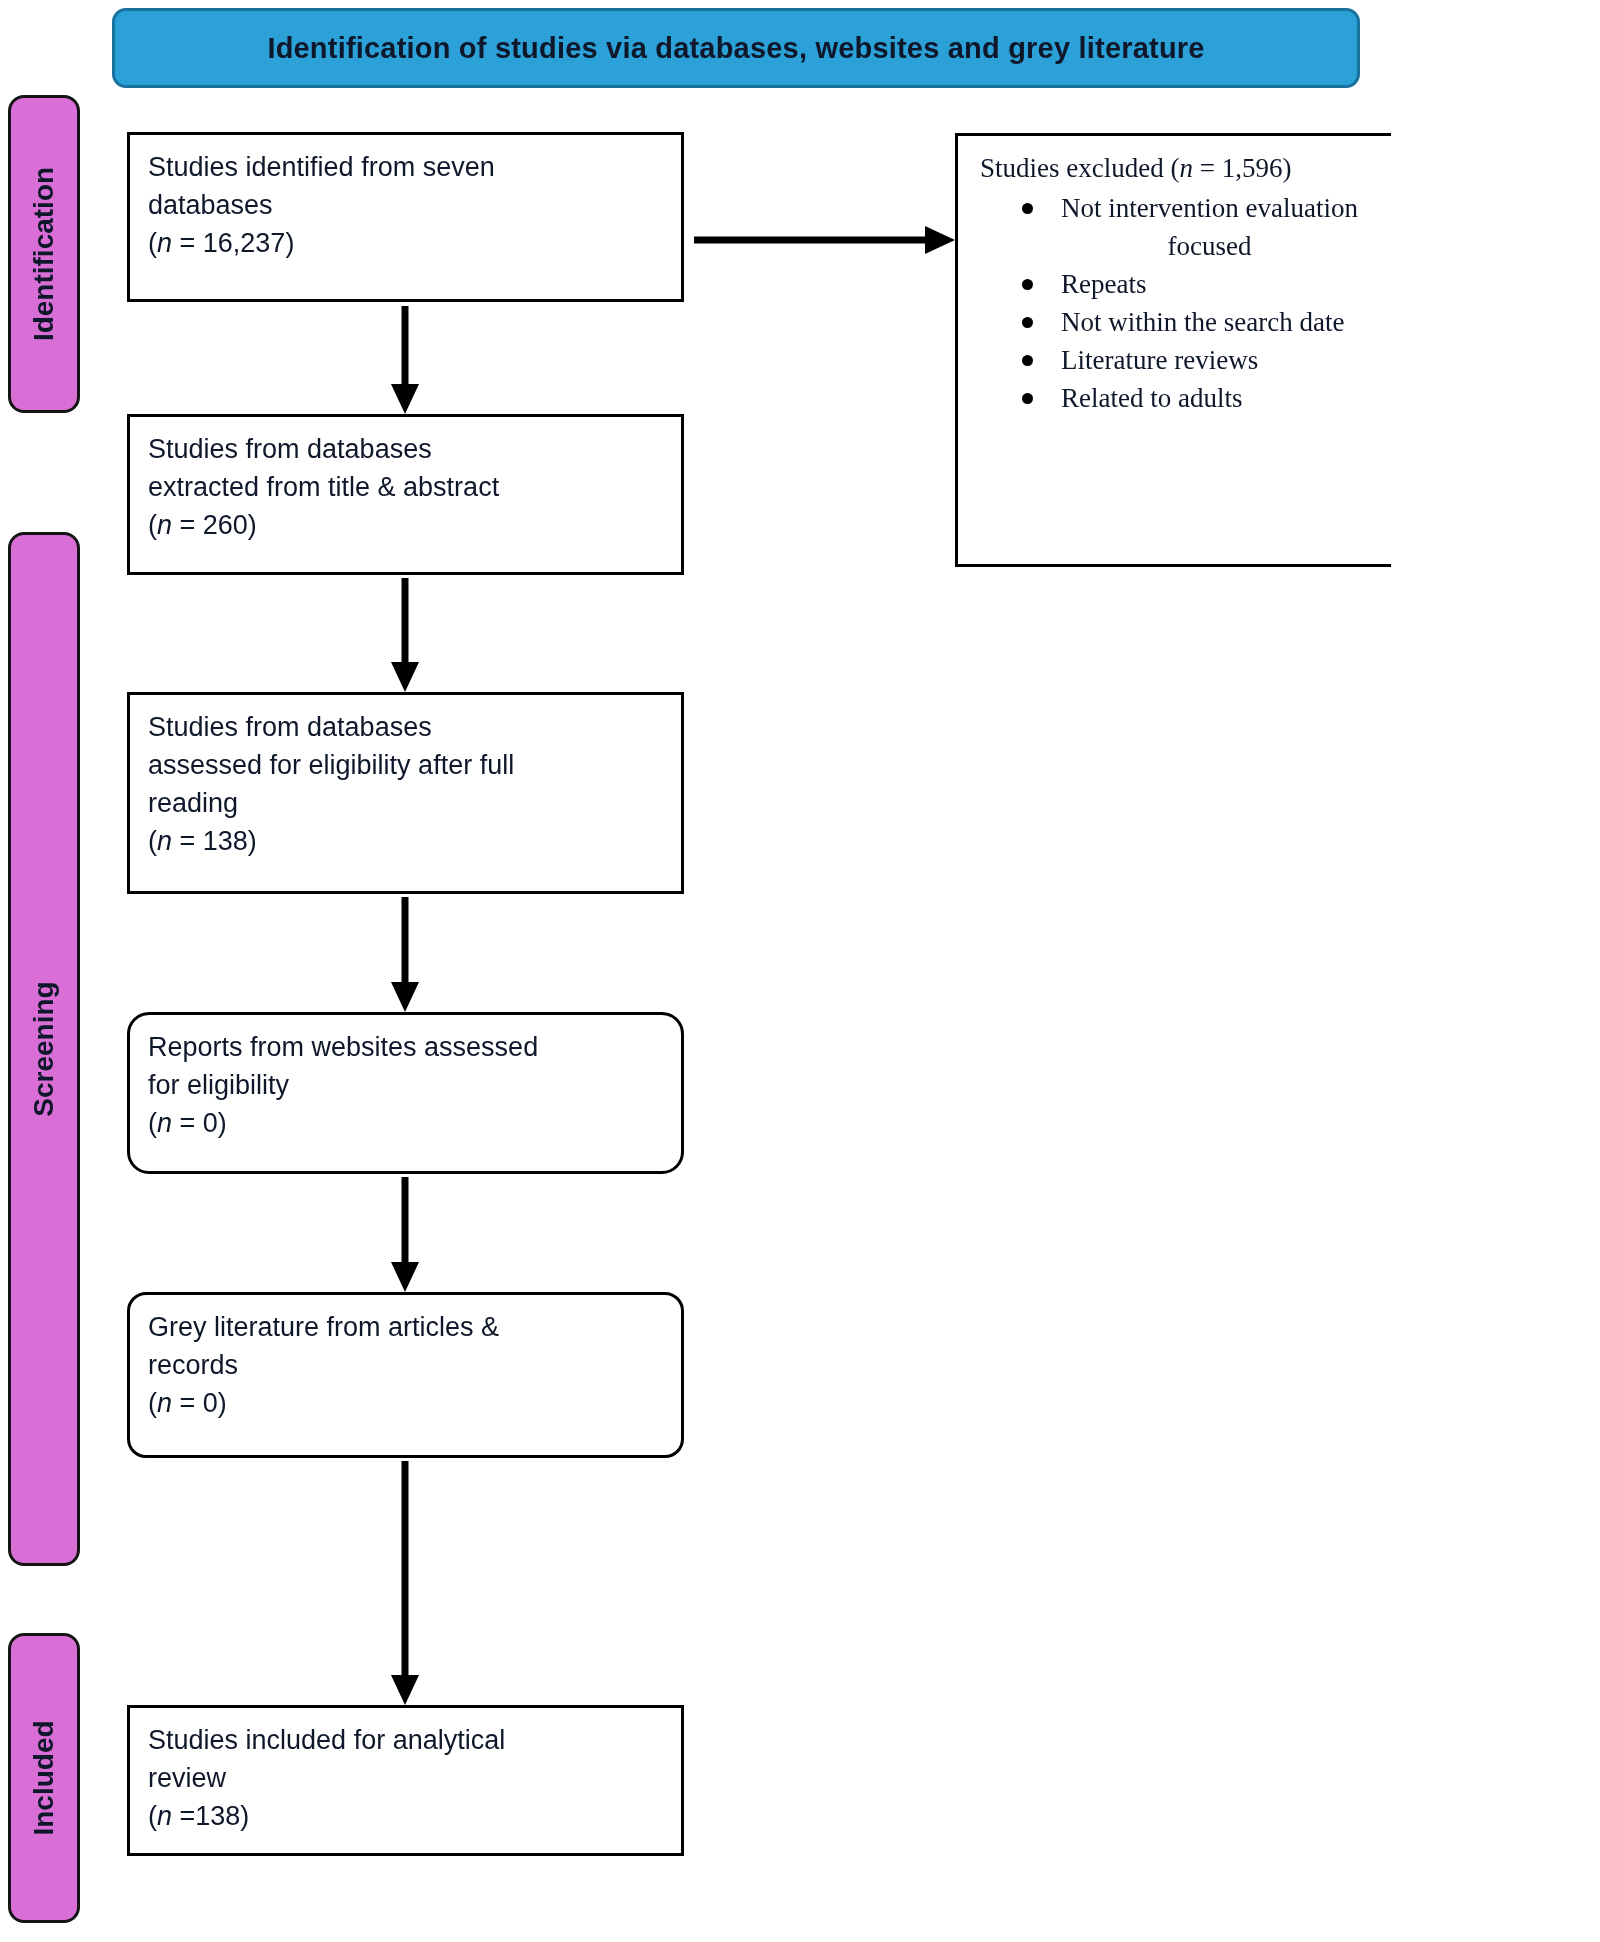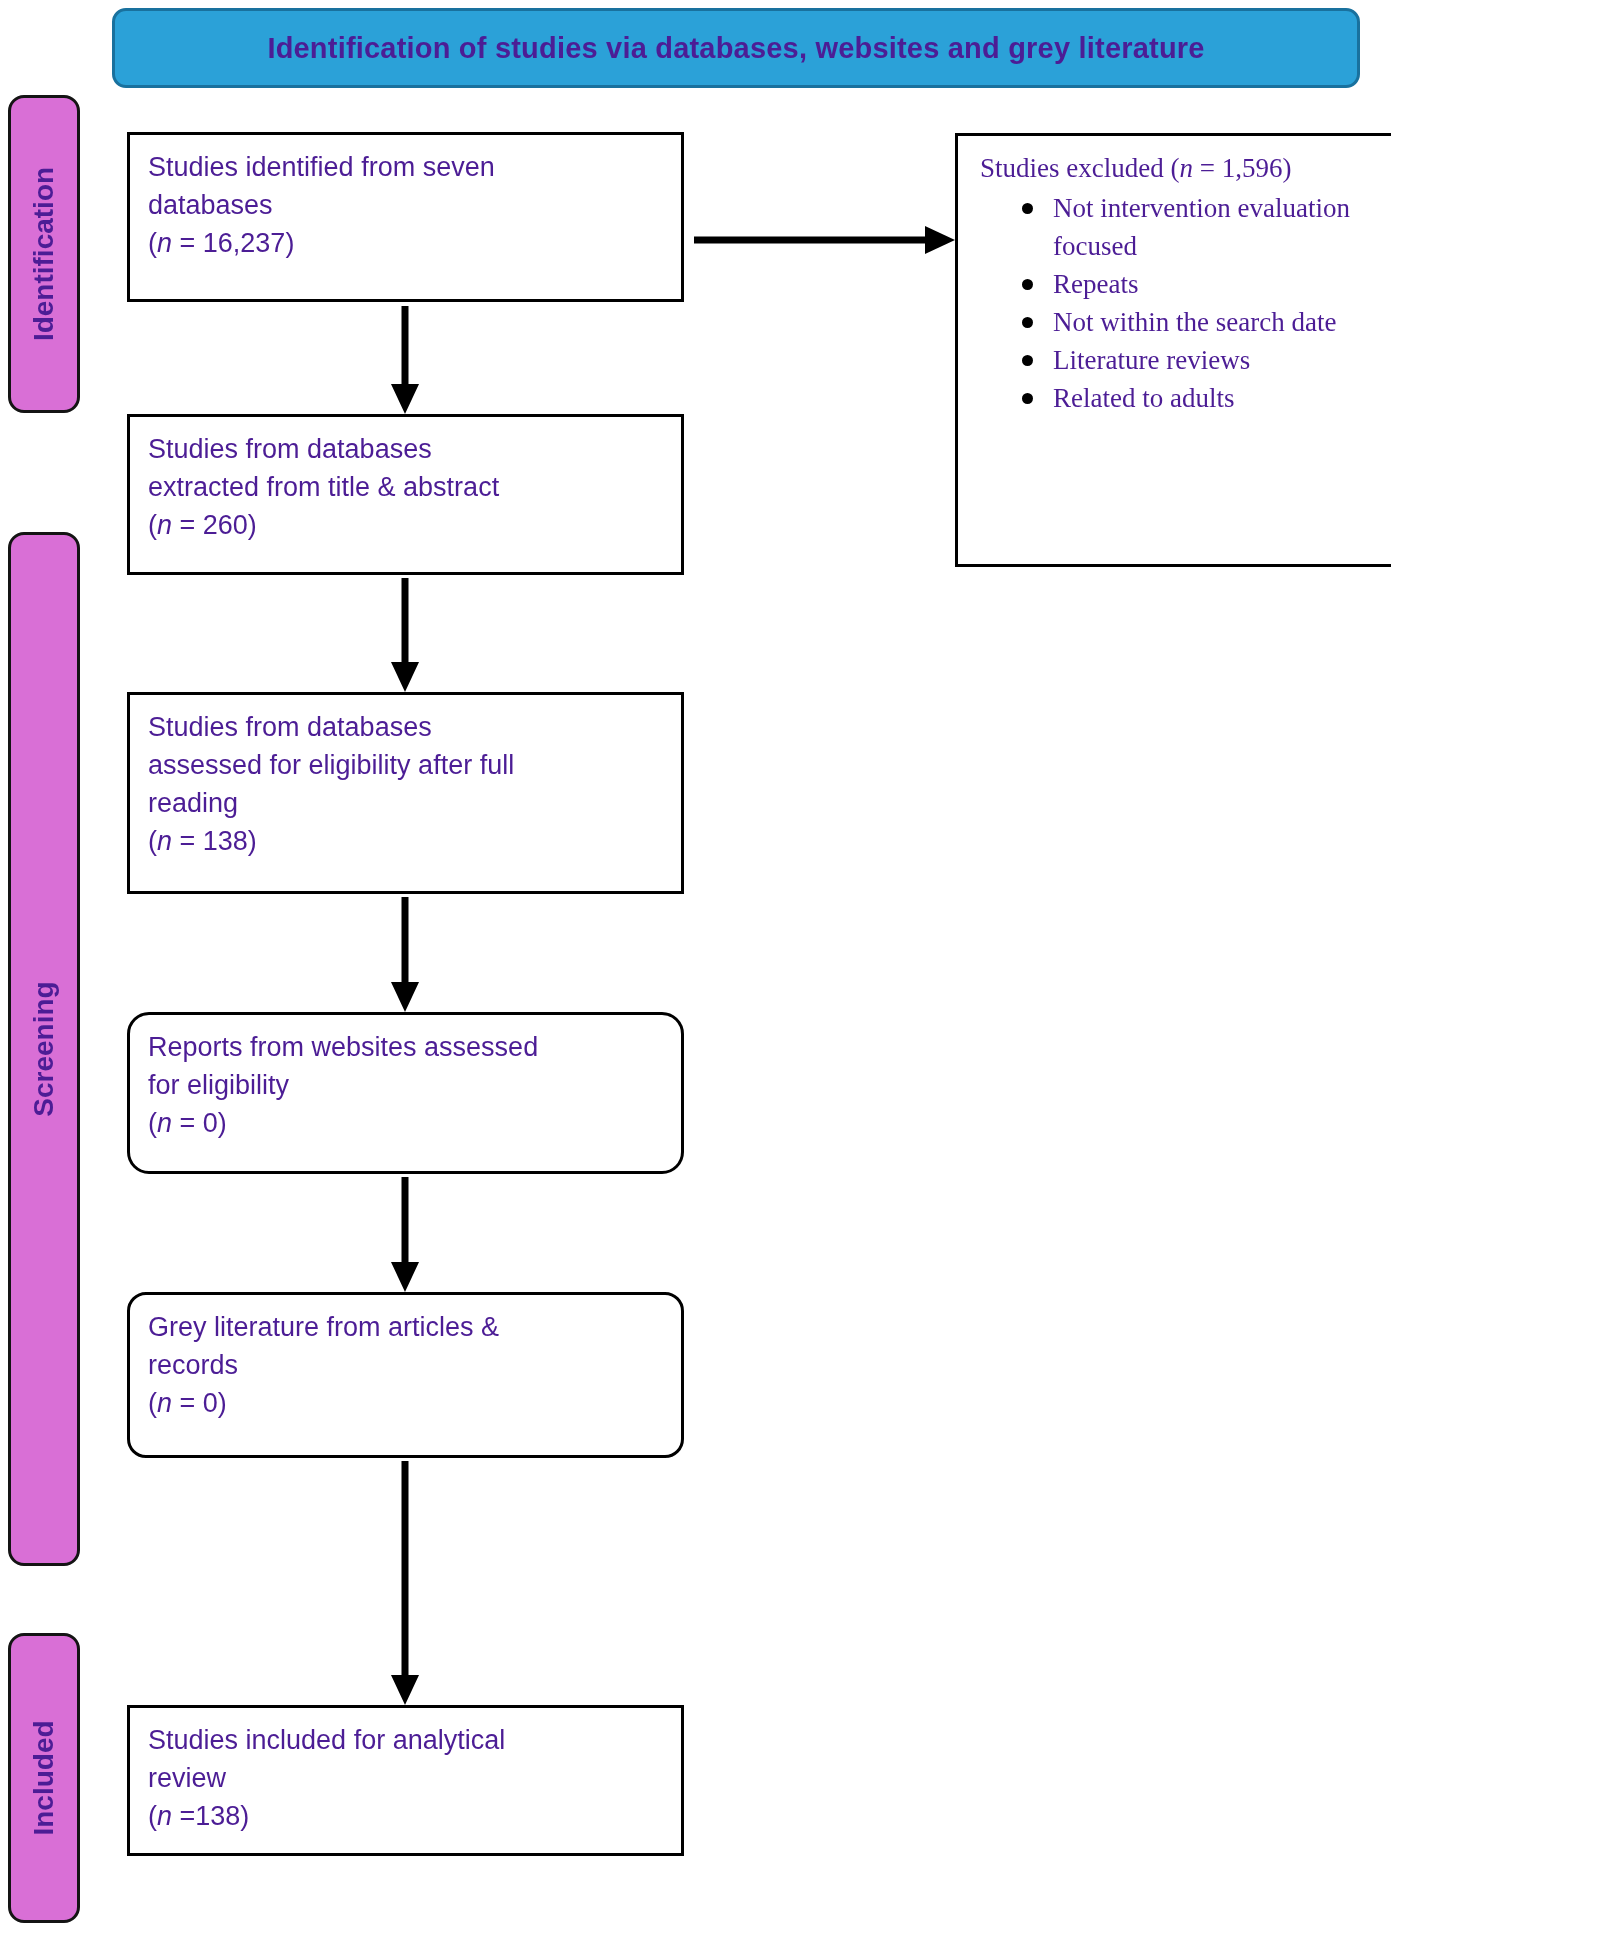--- a/index.html
+++ b/index.html
@@ -1,18 +1,18 @@
 <!DOCTYPE html>
 <html style="--banner-bg: #2BA1D8; --banner-border: #19719E; --stage-bg: #D96FD6; --box-border: #000000; --arrow: #000000;"><head>
 <meta charset="utf-8">
 <style>
   html, body { margin:0; padding:0; background:#ffffff; }
   .page {
     position:relative; width:1391px; height:1942px; background:#ffffff;
-    font-family:"Liberation Sans", sans-serif; color:#4c1d95;
+    font-family:"Liberation Sans", sans-serif; color:#0f172a;
     overflow:hidden;
   }
   .arrows { position:absolute; left:0; top:0; width:1600px; height:1942px; pointer-events:none; }
   .arrows line { stroke: var(--arrow, #000); stroke-width:7; }
 
   .banner {
     position:absolute; left:112px; top:8px; width:1248px; height:80px;
     box-sizing:border-box;
     background: var(--banner-bg, #2BA1D8);
     border: 3px solid var(--banner-border, #19719E);
@@ -51,21 +51,21 @@
   .box-text { white-space:pre-line; display:block; }
   .count { display:block; }
   .it { font-style:italic; }
 
   .excluded-box {
     left:955px; top:133px; width:612px; height:434px;
     padding:13px 16px 0 22px;
     font-family:Liberation Serif, serif;
   }
   .excluded-box ul { list-style:none; margin:2px 0 0 0; padding:0 0 0 42px; }
-  .excluded-box li { display:flex; gap:20px; align-items:flex-start; }
+  .excluded-box li { display:flex; gap:28px; align-items:flex-start;text-align:center; }
   .excluded-box .dot {
     width:11px; height:11px; border-radius:50%; background:#000;
     flex:0 0 11px; margin-top:14px;
   }
   .excluded-box .b-text { white-space:pre-line; max-width:440px; }
 </style>
 </head>
 <body>
 
 <div class="page">

